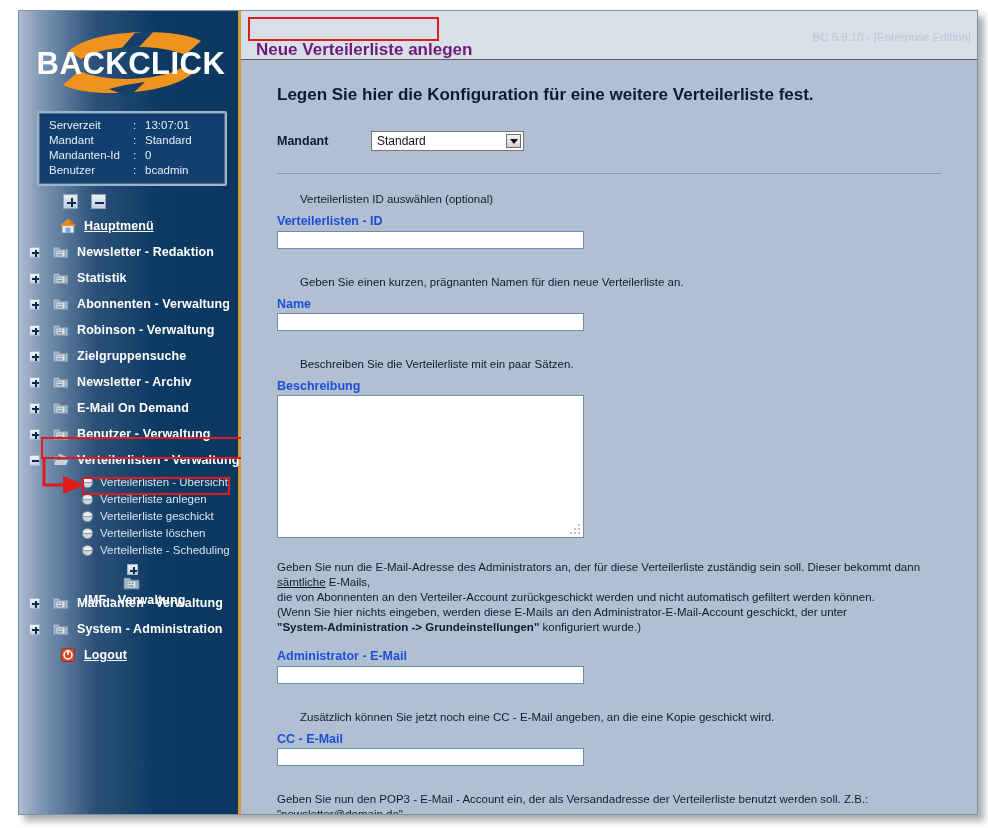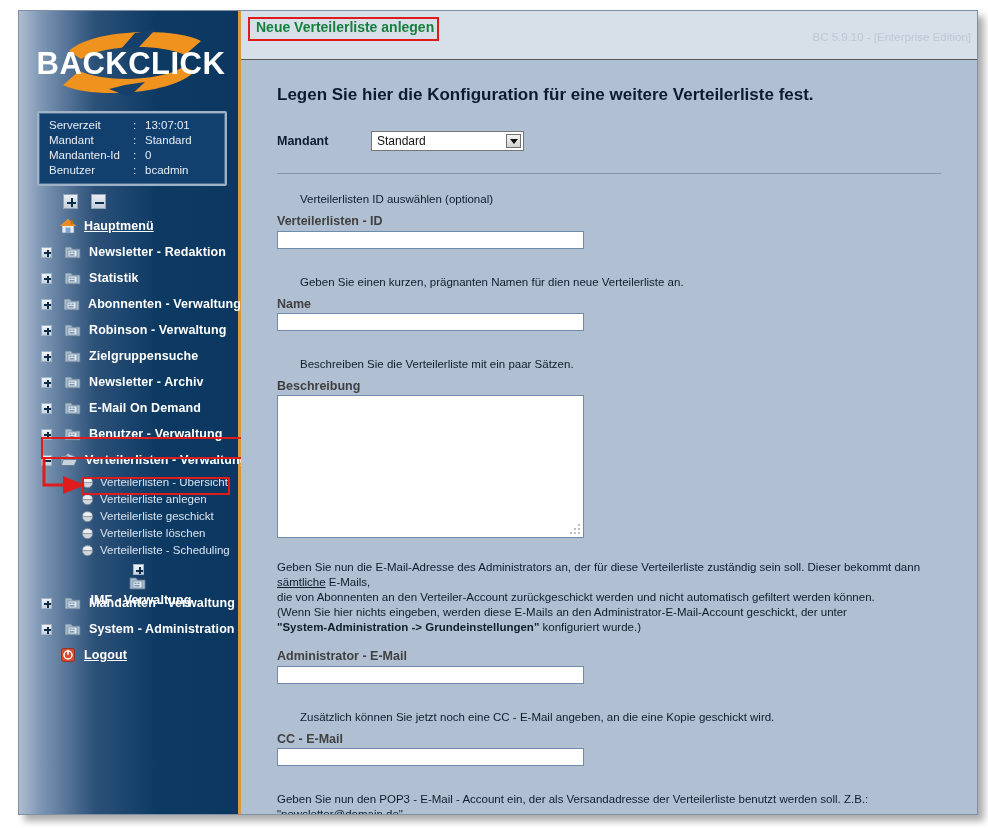--- a/index.html
+++ b/index.html
@@ -73,21 +73,21 @@
     cursor: pointer;
   }
   .expbtn i { position:absolute; background:#0c2b49; }
   .expbtn .h { left:3px; top:6.5px; width:9px; height:2px; }
   .expbtn .v { left:6.5px; top:3px; width:2px; height:9px; }
   
   .nav { margin-top: 4px; }
   .navitem {
     display: flex; align-items: center;
     height: 26px;
-    padding-left: 22px;
+    padding-left: 10px;
     cursor: pointer;
     position: relative;
   }
   .navitem.root-noexp { padding-left: 40px; text-decoration: underline; }
   .toggle {
     width: 11px; height: 11px;
     border: 1px solid #9fb2c6;
     background: linear-gradient(to bottom,#f0f4f8,#c8d4e0);
     position: relative; margin-right: 5px;
     flex: 0 0 11px;
@@ -133,24 +133,24 @@
     overflow: hidden;
   }
   .topbar {
     height: 49px;
     background: #d7dfe8;
     position: relative;
     border-bottom: 1px solid #5a5a5a;
   }
   .page-title {
     position: absolute;
-    left: 11px; top: 6px;
-    font-size: 14px;
+    left: 11px; top: 27px;
+    font-size: 17px;
     font-weight: bold;
-    color: #15803d;
+    color: #701a75;
     padding: 2px 4px 3px 4px;
   }
   .title-hl {
     position: absolute;
     left: 7px; top: 6px;
     width: 191px; height: 24px;
     border: 2px solid #e01b1b;
   }
   .version {
     position: absolute;
@@ -208,21 +208,21 @@
     border-top: 1px solid #8496ab;
     margin: 0 8px 18px 0;
   }
   .hint {
     font-size: 11.5px; color: #0e1c2c;
     margin-bottom: 7px;
     line-height: 15px;
     margin-left: 23px;
   }
   .flabel {
-    font-size: 12.5px; font-weight: bold; color: #404040;
+    font-size: 12.5px; font-weight: bold; color: #1d4ed8;
     margin-bottom: 2px;
   }
   .textinput {
     width: 307px; height: 18px;
     border: 1px solid #6f8dab;
     background: #ffffff;
     margin-bottom: 26px;
   }
   .textarea {
     width: 307px; height: 143px;

